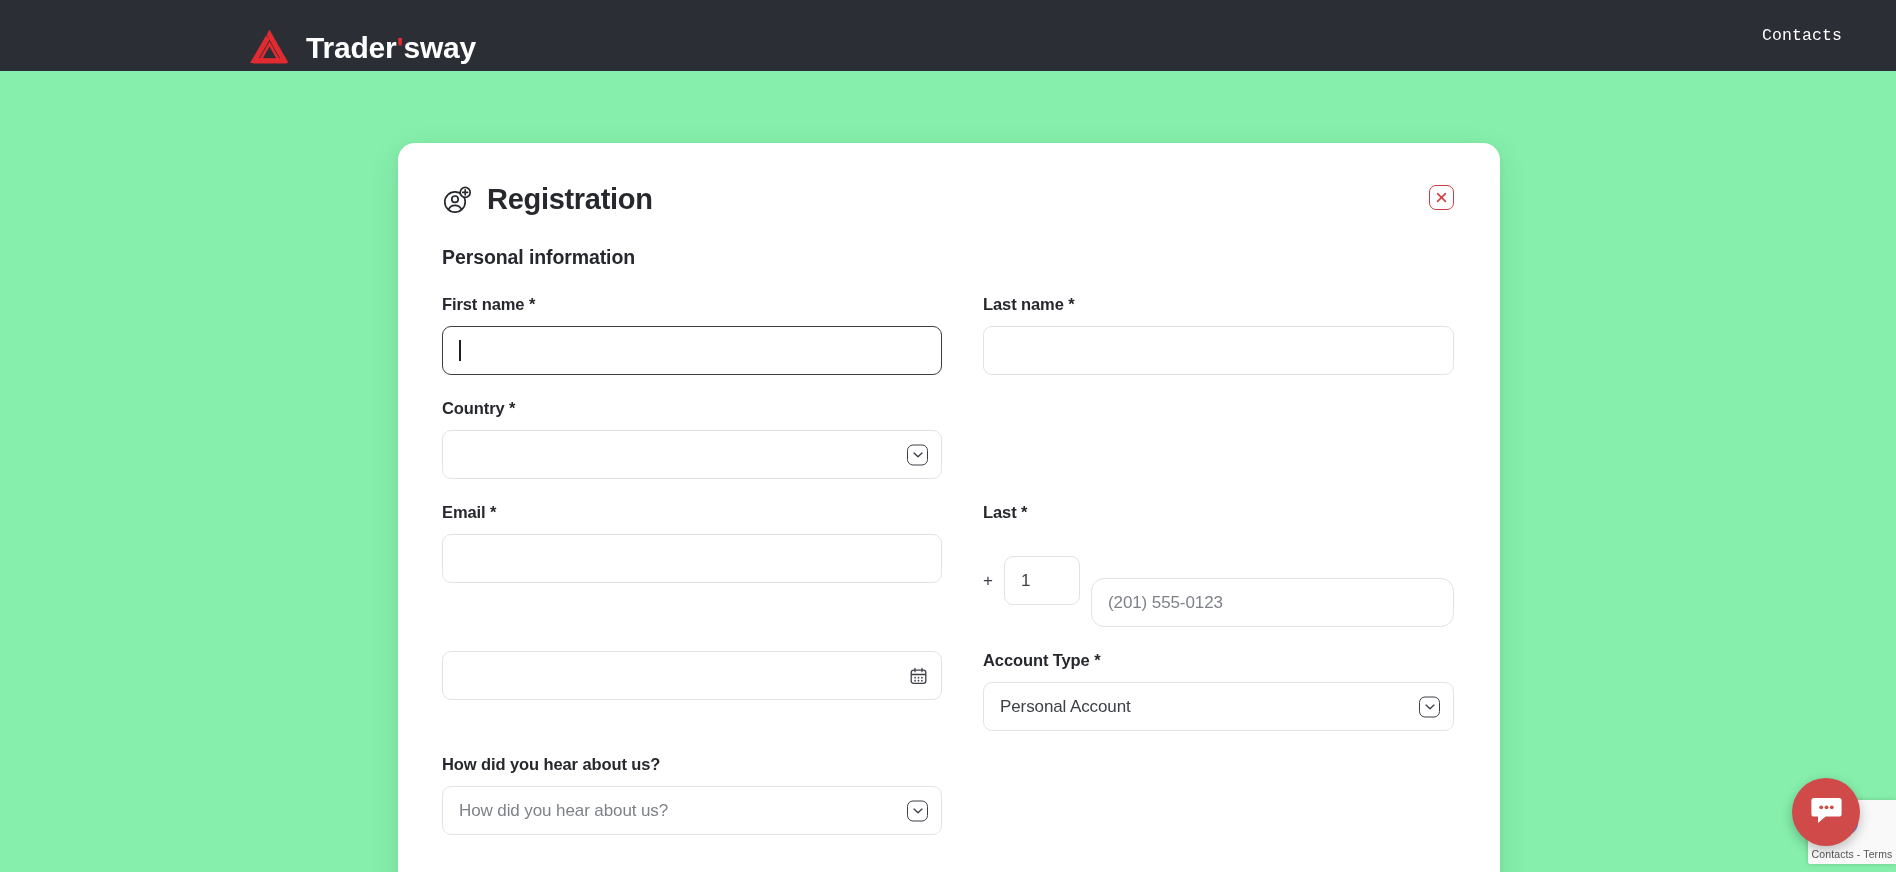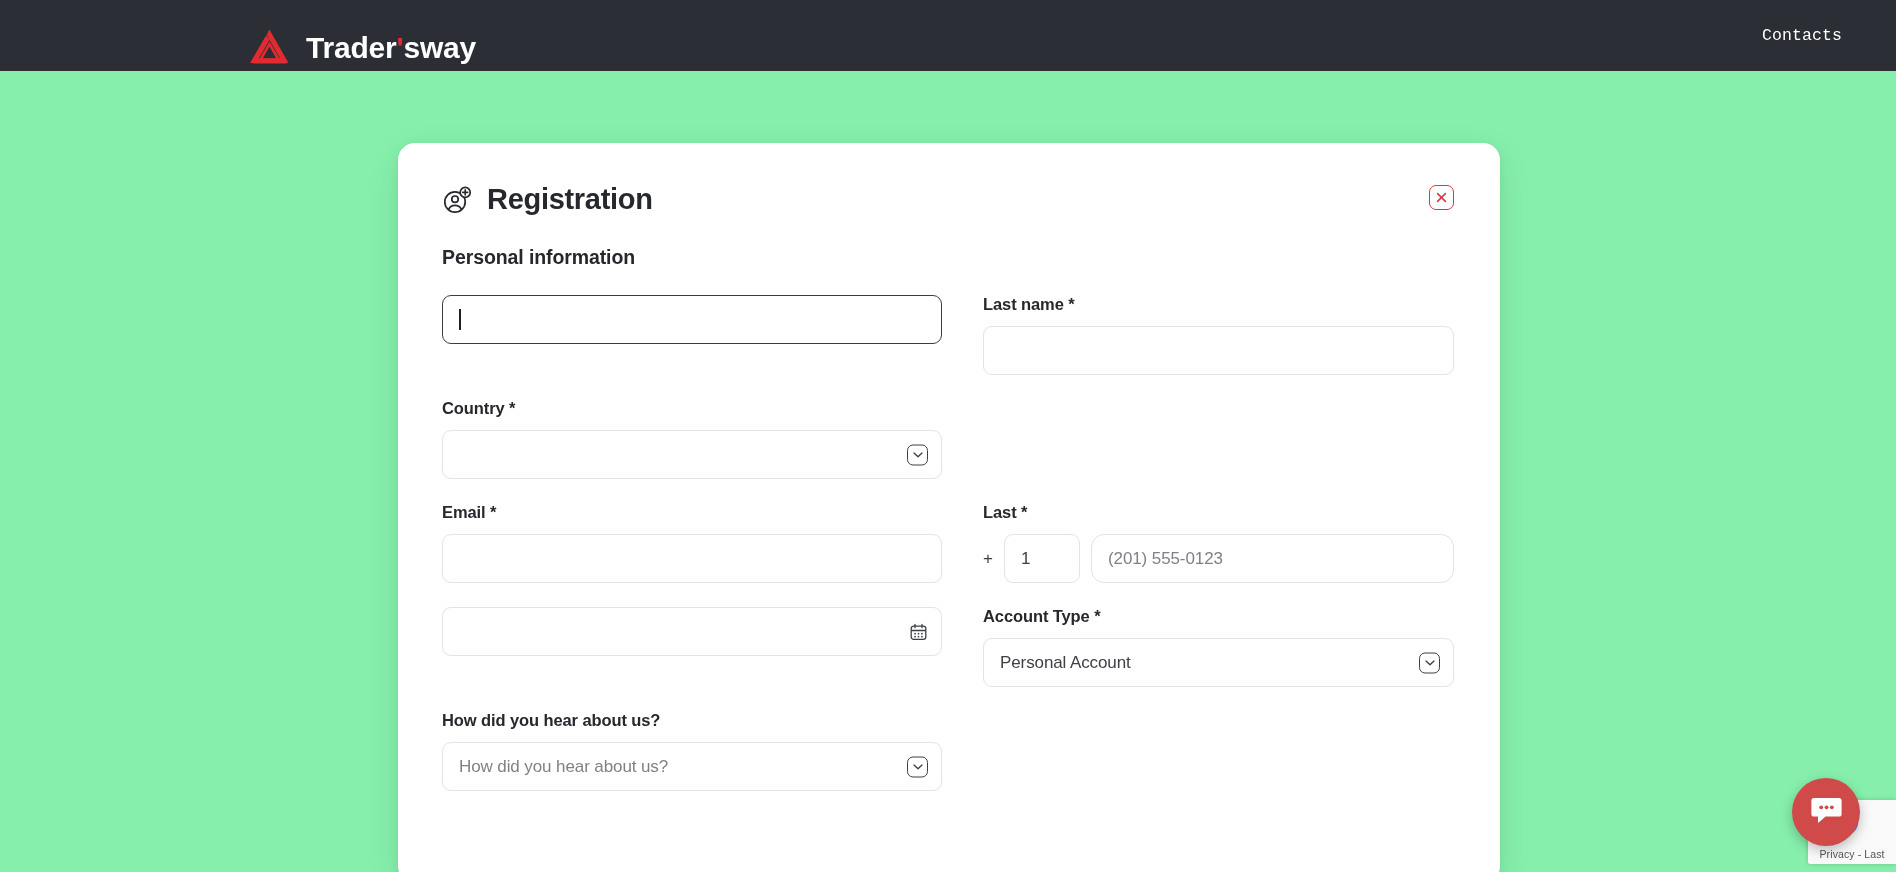--- a/index.html
+++ b/index.html
@@ -225,20 +225,21 @@
   .phone-number {
     flex: 1;
     height: 49px;
     border: 1px solid #e2e3e6;
     border-radius: 13px;
     display: flex;
     align-items: center;
     padding: 0 16px;
     background: #fff;
     cursor: text;
+    margin-top: 44px;
   }
 
   .full-span { grid-column: 1 / 2; }
   .spacer-cell { }
 
   
   .recaptcha-badge {
     position: absolute;
     right: 0px;
     bottom: 8px;
@@ -327,20 +328,21 @@
           </svg>
         </span>
       </button>
     </div>
 
     <h2 class="section-title">Personal information</h2>
 
     <div class="form-grid">
 
       <div class="field">
+        <label class="field-label">First name *</label>
         <div class="control focused">
           <span class="caret"></span>
         </div>
       </div>
 
       <div class="field">
         <label class="field-label">Last name *</label>
         <div class="control">
           <span class="control-text"></span>
         </div>
@@ -429,21 +431,21 @@
   </section>
 
   <div class="recaptcha-badge">
     <span class="recaptcha-logo">
       <svg width="34" height="34" viewBox="0 0 34 34" aria-hidden="true">
         <path d="M17 3 a14 14 0 0 1 12 7 l-6 3 a7.5 7.5 0 0 0 -6 -3.5 z" fill="#1c3aa9"></path>
         <path d="M29 10 a14 14 0 0 1 -6 18 l-4 -6 a7.5 7.5 0 0 0 3.5 -8.5 z" fill="#4285f4"></path>
         <path d="M23 28 a14 14 0 0 1 -18 -8 l6.5 -2 a7.5 7.5 0 0 0 9 4.2 z" fill="#ababab"></path>
       </svg>
     </span>
-    <span class="recaptcha-text">Privacy - Last</span>
+    <span class="recaptcha-text">Contacts - Terms</span>
   </div>
 
   <div class="chat-fab">
     <span>
       <svg width="33" height="31" viewBox="0 0 33 31" aria-hidden="true">
         <path d="M4 3 h25 a2.6 2.6 0 0 1 2.6 2.6 v13.3 a2.6 2.6 0 0 1 -2.6 2.6 h-13.4 l-7.6 6.6 v-6.6 h-4 a2.6 2.6 0 0 1 -2.6 -2.6 v-13.3 a2.6 2.6 0 0 1 2.6 -2.6 z" fill="#ffffff"></path>
         <circle cx="11.2" cy="12.3" r="1.9" fill="#cf4a48"></circle>
         <circle cx="16.5" cy="12.3" r="1.9" fill="#cf4a48"></circle>
         <circle cx="21.8" cy="12.3" r="1.9" fill="#cf4a48"></circle>
       </svg>

